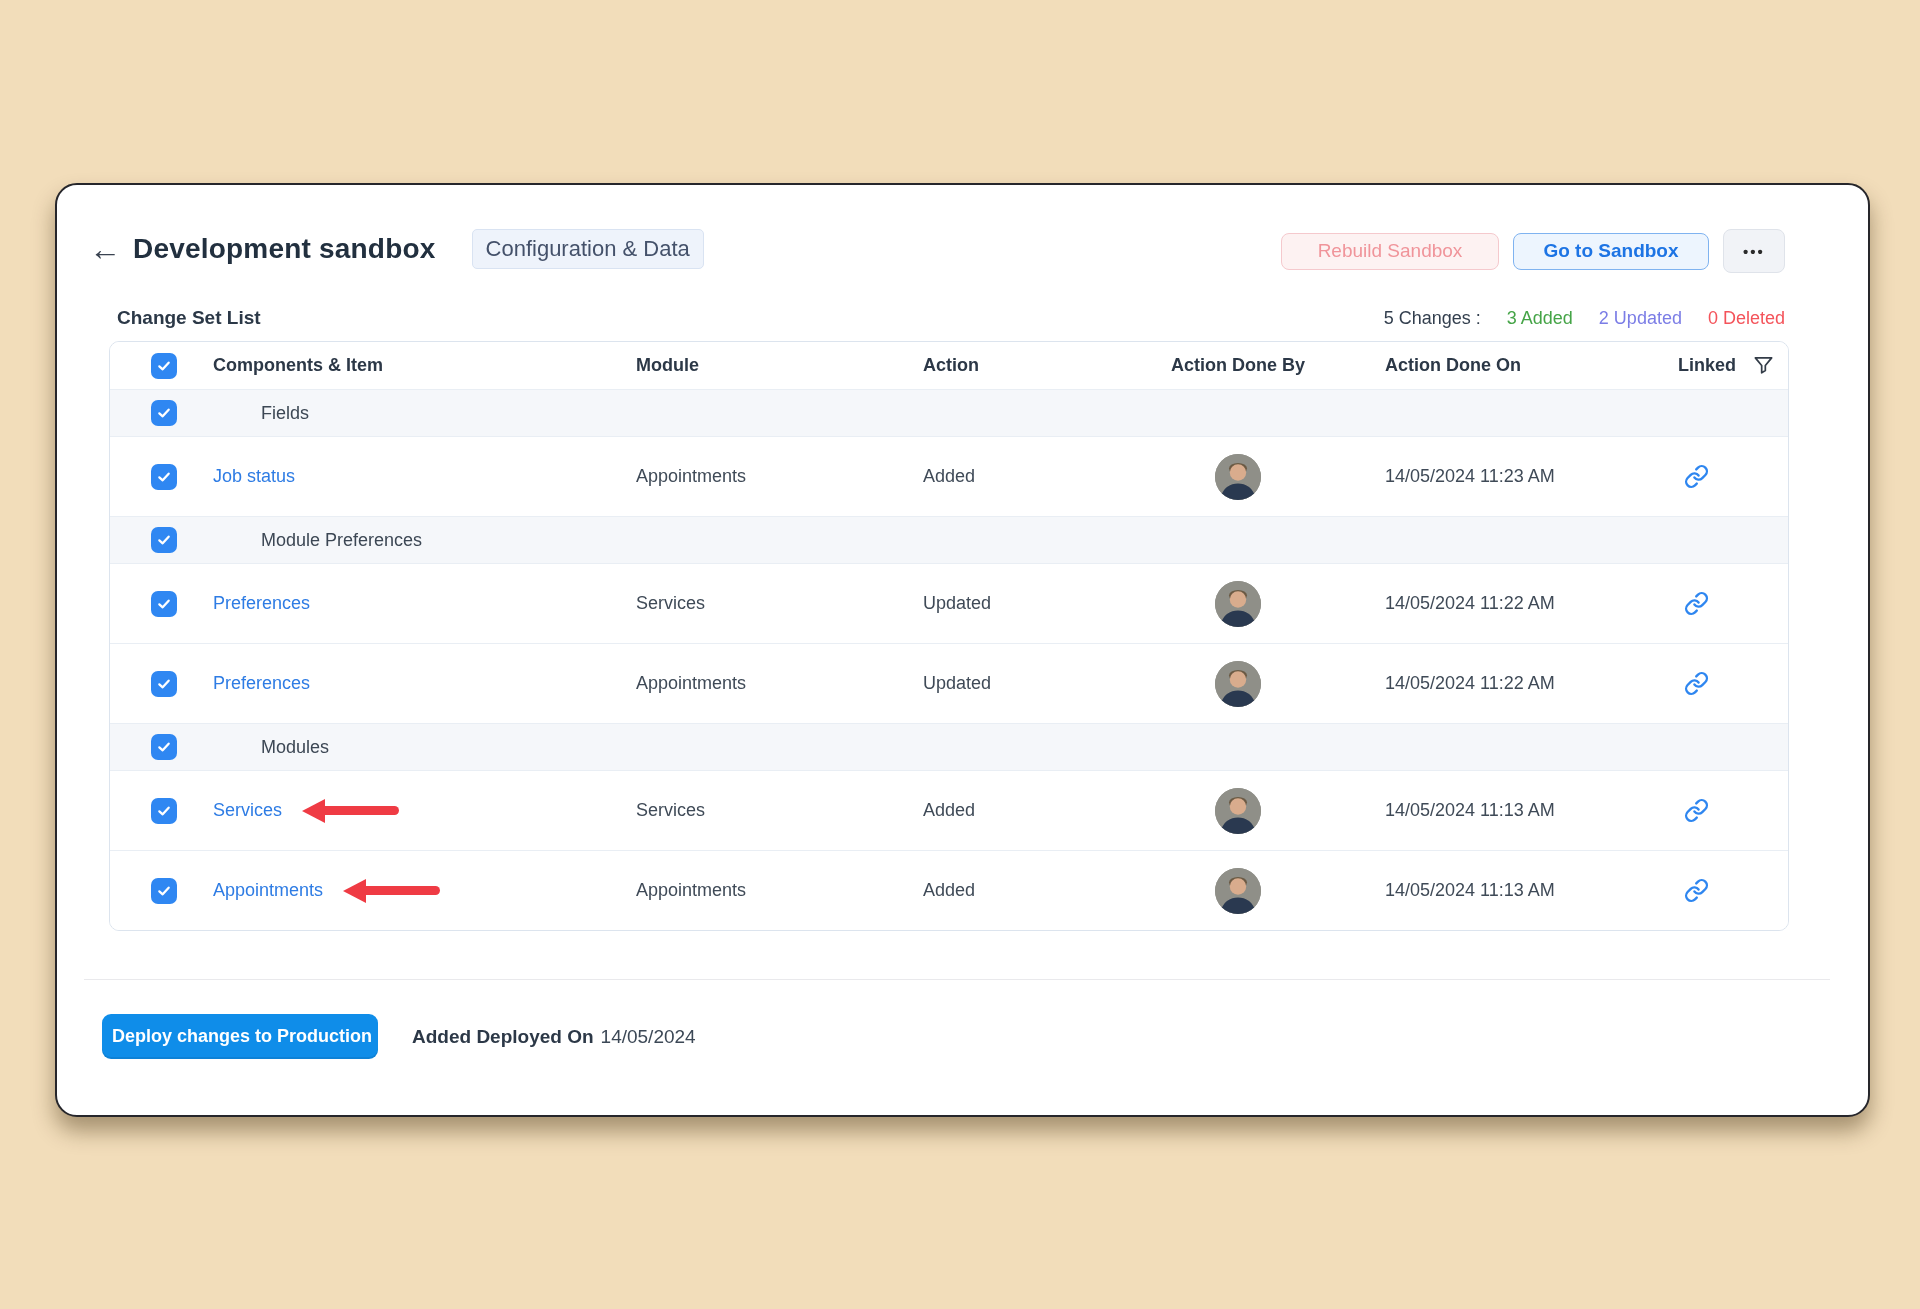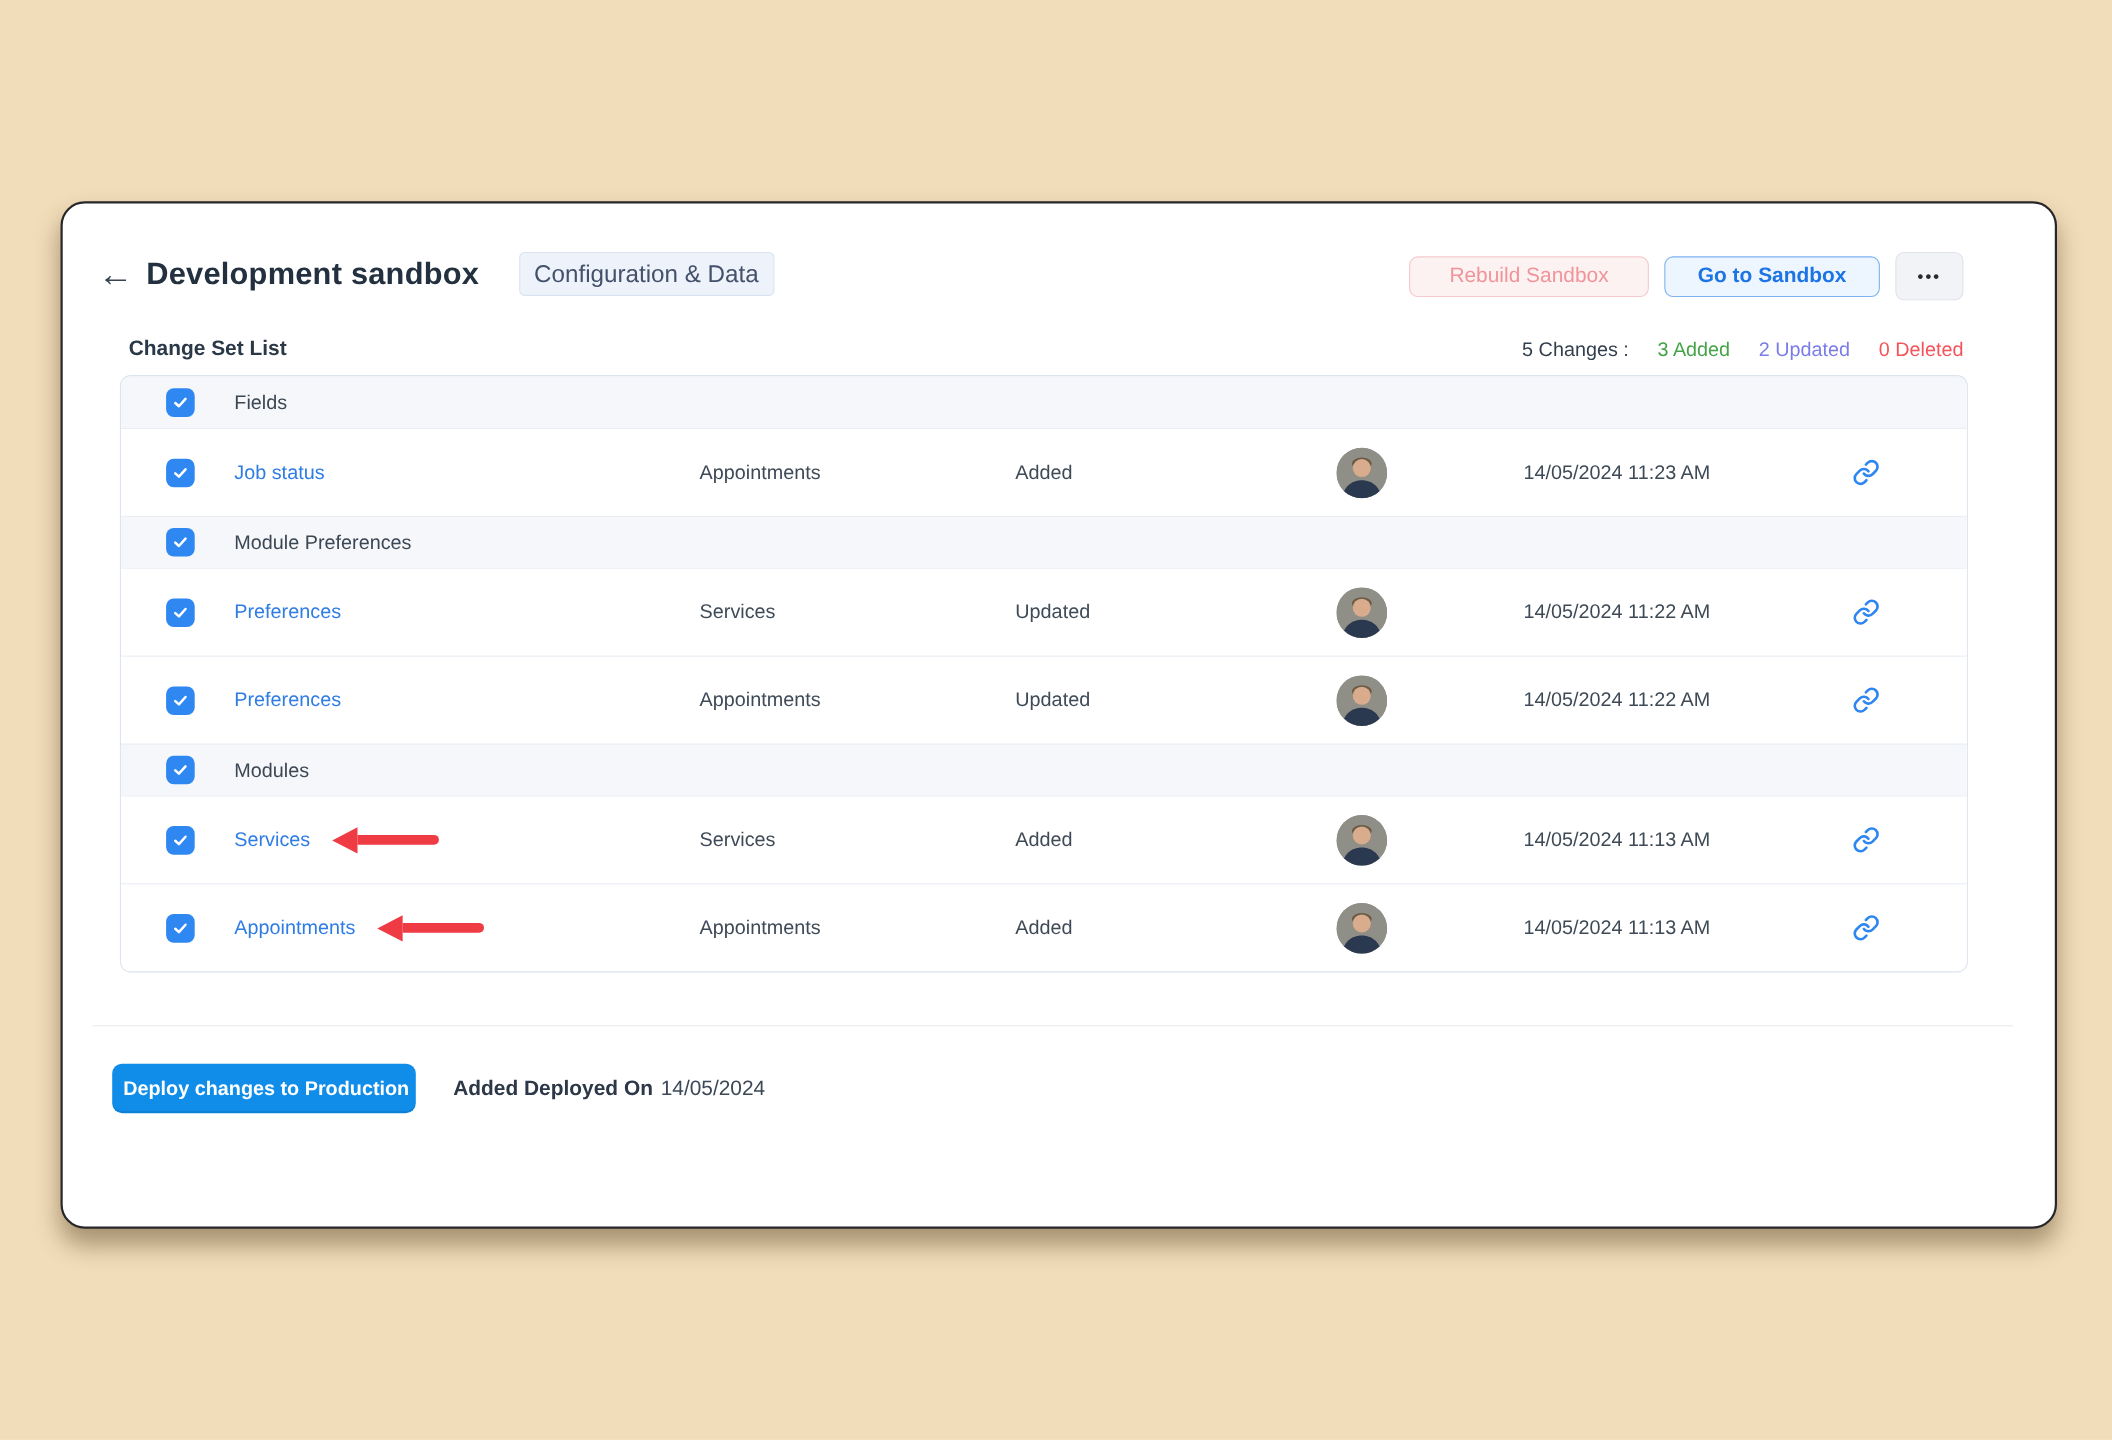--- a/index.html
+++ b/index.html
@@ -52,21 +52,21 @@
 
   
   .table { margin-top:12px; border:1px solid #dce4ee; border-radius:10px; overflow:hidden; background:#fff; width:1680px; }
   .t-head, .row {
     display:grid;
     grid-template-columns:90px 426px 287px 240px 170px 280px 187px;
     align-items:center;
   }
   .t-head { height:47px; font-weight:700; color:#2c3847; font-size:18px; background:#fff; }
   .row { border-top:1px solid #e9eef4; font-size:18px; color:#3f4a57; }
-  .row.group-row { height:47px; background:#f5f7fa; color:#3c4754; }
+  .row.group-row { height:47px; background:#f5f7fa; color:#3c4754;gap:48px; }
   .row.item-row  { height:80px; background:#fff; }
 
   .col.check { padding-left:41px; display:flex; align-items:center; }
   .checkbox {
     width:26px; height:26px; background:#2f87f2; border-radius:7px;
     display:flex; align-items:center; justify-content:center; cursor:pointer; flex:none;
   }
   .col.name { padding-left:13px; display:flex; align-items:center; gap:20px; }
   .item-link { color:#2e7ce4; cursor:pointer; text-decoration:none; }
   .col.module, .col.action { padding-left:10px; }
@@ -122,20 +122,40 @@
     <div class="list-title">Change Set List</div>
     <div class="summary">
       <span class="sum-total">5 Changes :</span>
       <span class="sum-added">3 Added</span>
       <span class="sum-updated">2 Updated</span>
       <span class="sum-deleted">0 Deleted</span>
     </div>
   </div>
 
   <div class="table">
+    <div class="t-head">
+      <div class="col check">
+        <span class="checkbox">
+          <svg viewBox="0 0 24 24" width="16" height="16">
+              <path d="M5 12.5 L10 17 L19 7" stroke="#fff" stroke-width="3.4" fill="none" stroke-linecap="round" stroke-linejoin="round"></path>
+            </svg>
+        </span>
+      </div>
+      <div class="col name">Components &amp; Item</div>
+      <div class="col module">Module</div>
+      <div class="col action">Action</div>
+      <div class="col doneby">Action Done By</div>
+      <div class="col doneon">Action Done On</div>
+      <div class="col linked">
+        <span>Linked</span>
+        <svg viewBox="0 0 24 24" width="23" height="23" fill="none" stroke="#333c48" stroke-width="1.8" stroke-linejoin="round">
+            <path d="M3.5 4h17l-6.6 8v5.3l-3.8 2.4v-7.7z"></path>
+          </svg>
+      </div>
+    </div>
     <div id="rows">
   <div class="row group-row">
     <div class="col check">
       <span class="checkbox">
         <svg viewBox="0 0 24 24" width="16" height="16">
                 <path d="M5 12.5 L10 17 L19 7" stroke="#fff" stroke-width="3.4" fill="none" stroke-linecap="round" stroke-linejoin="round"></path>
               </svg>
       </span>
     </div>
     <div class="col name group-label">Fields</div>

